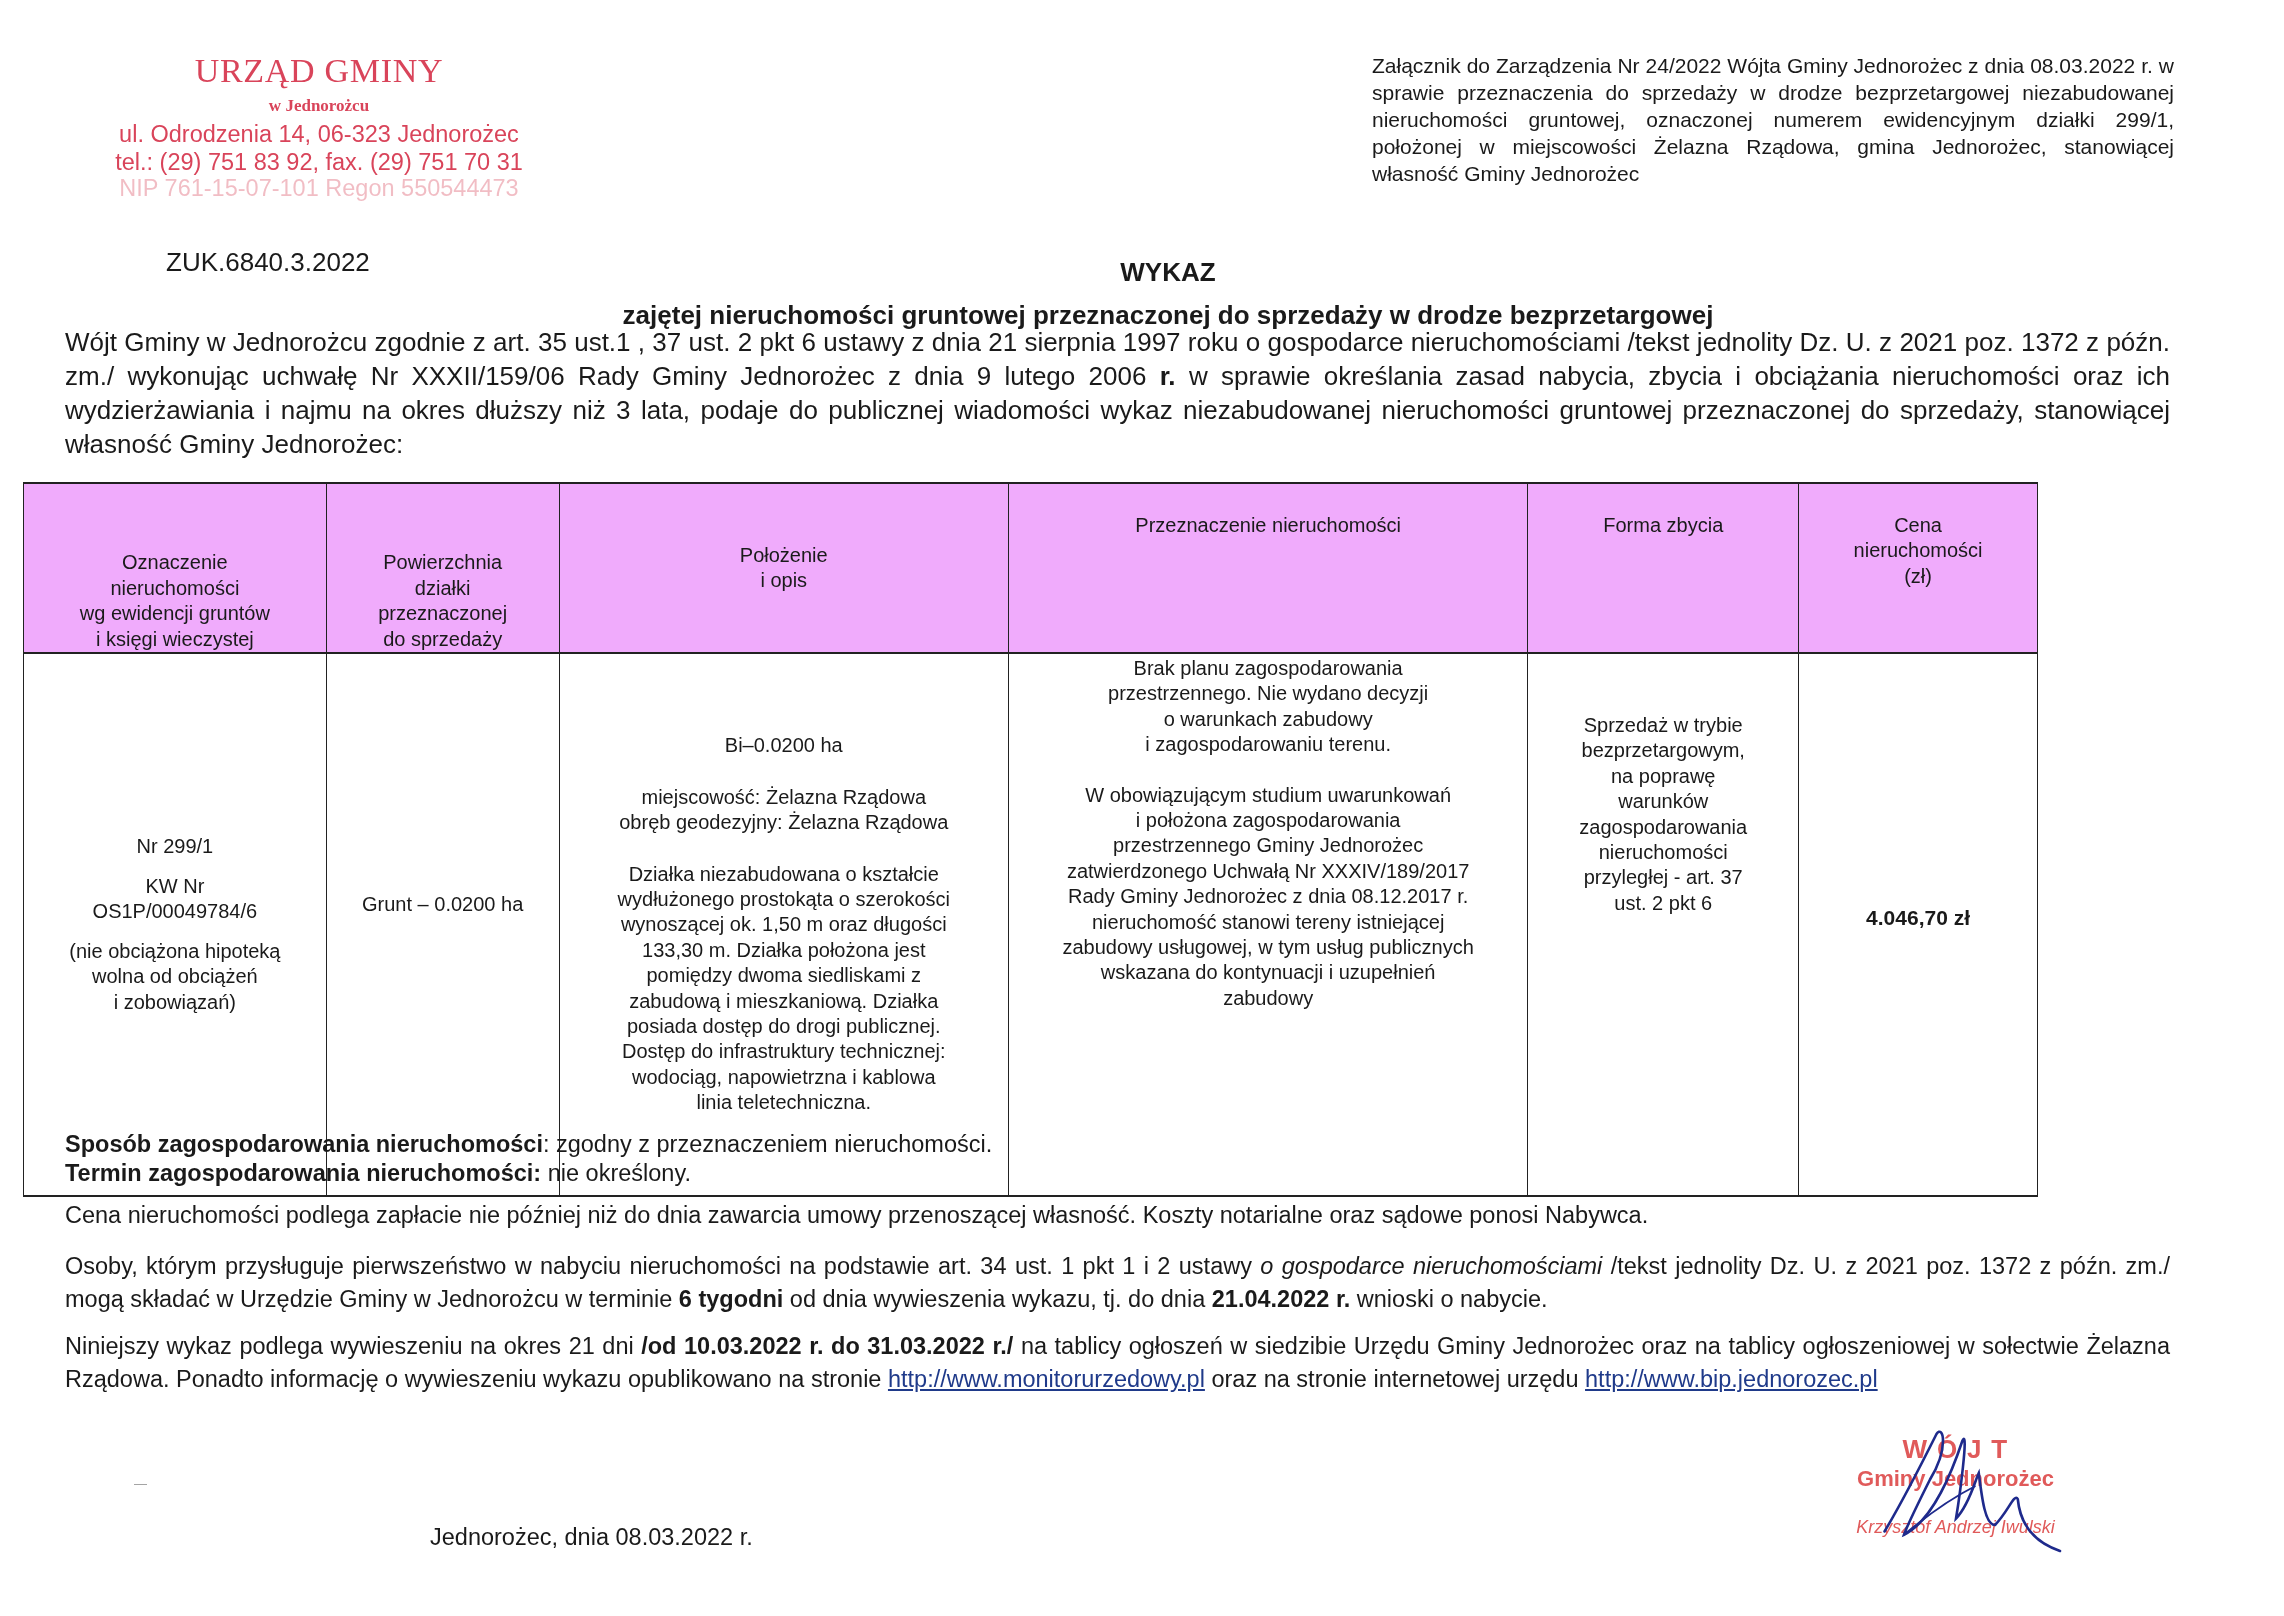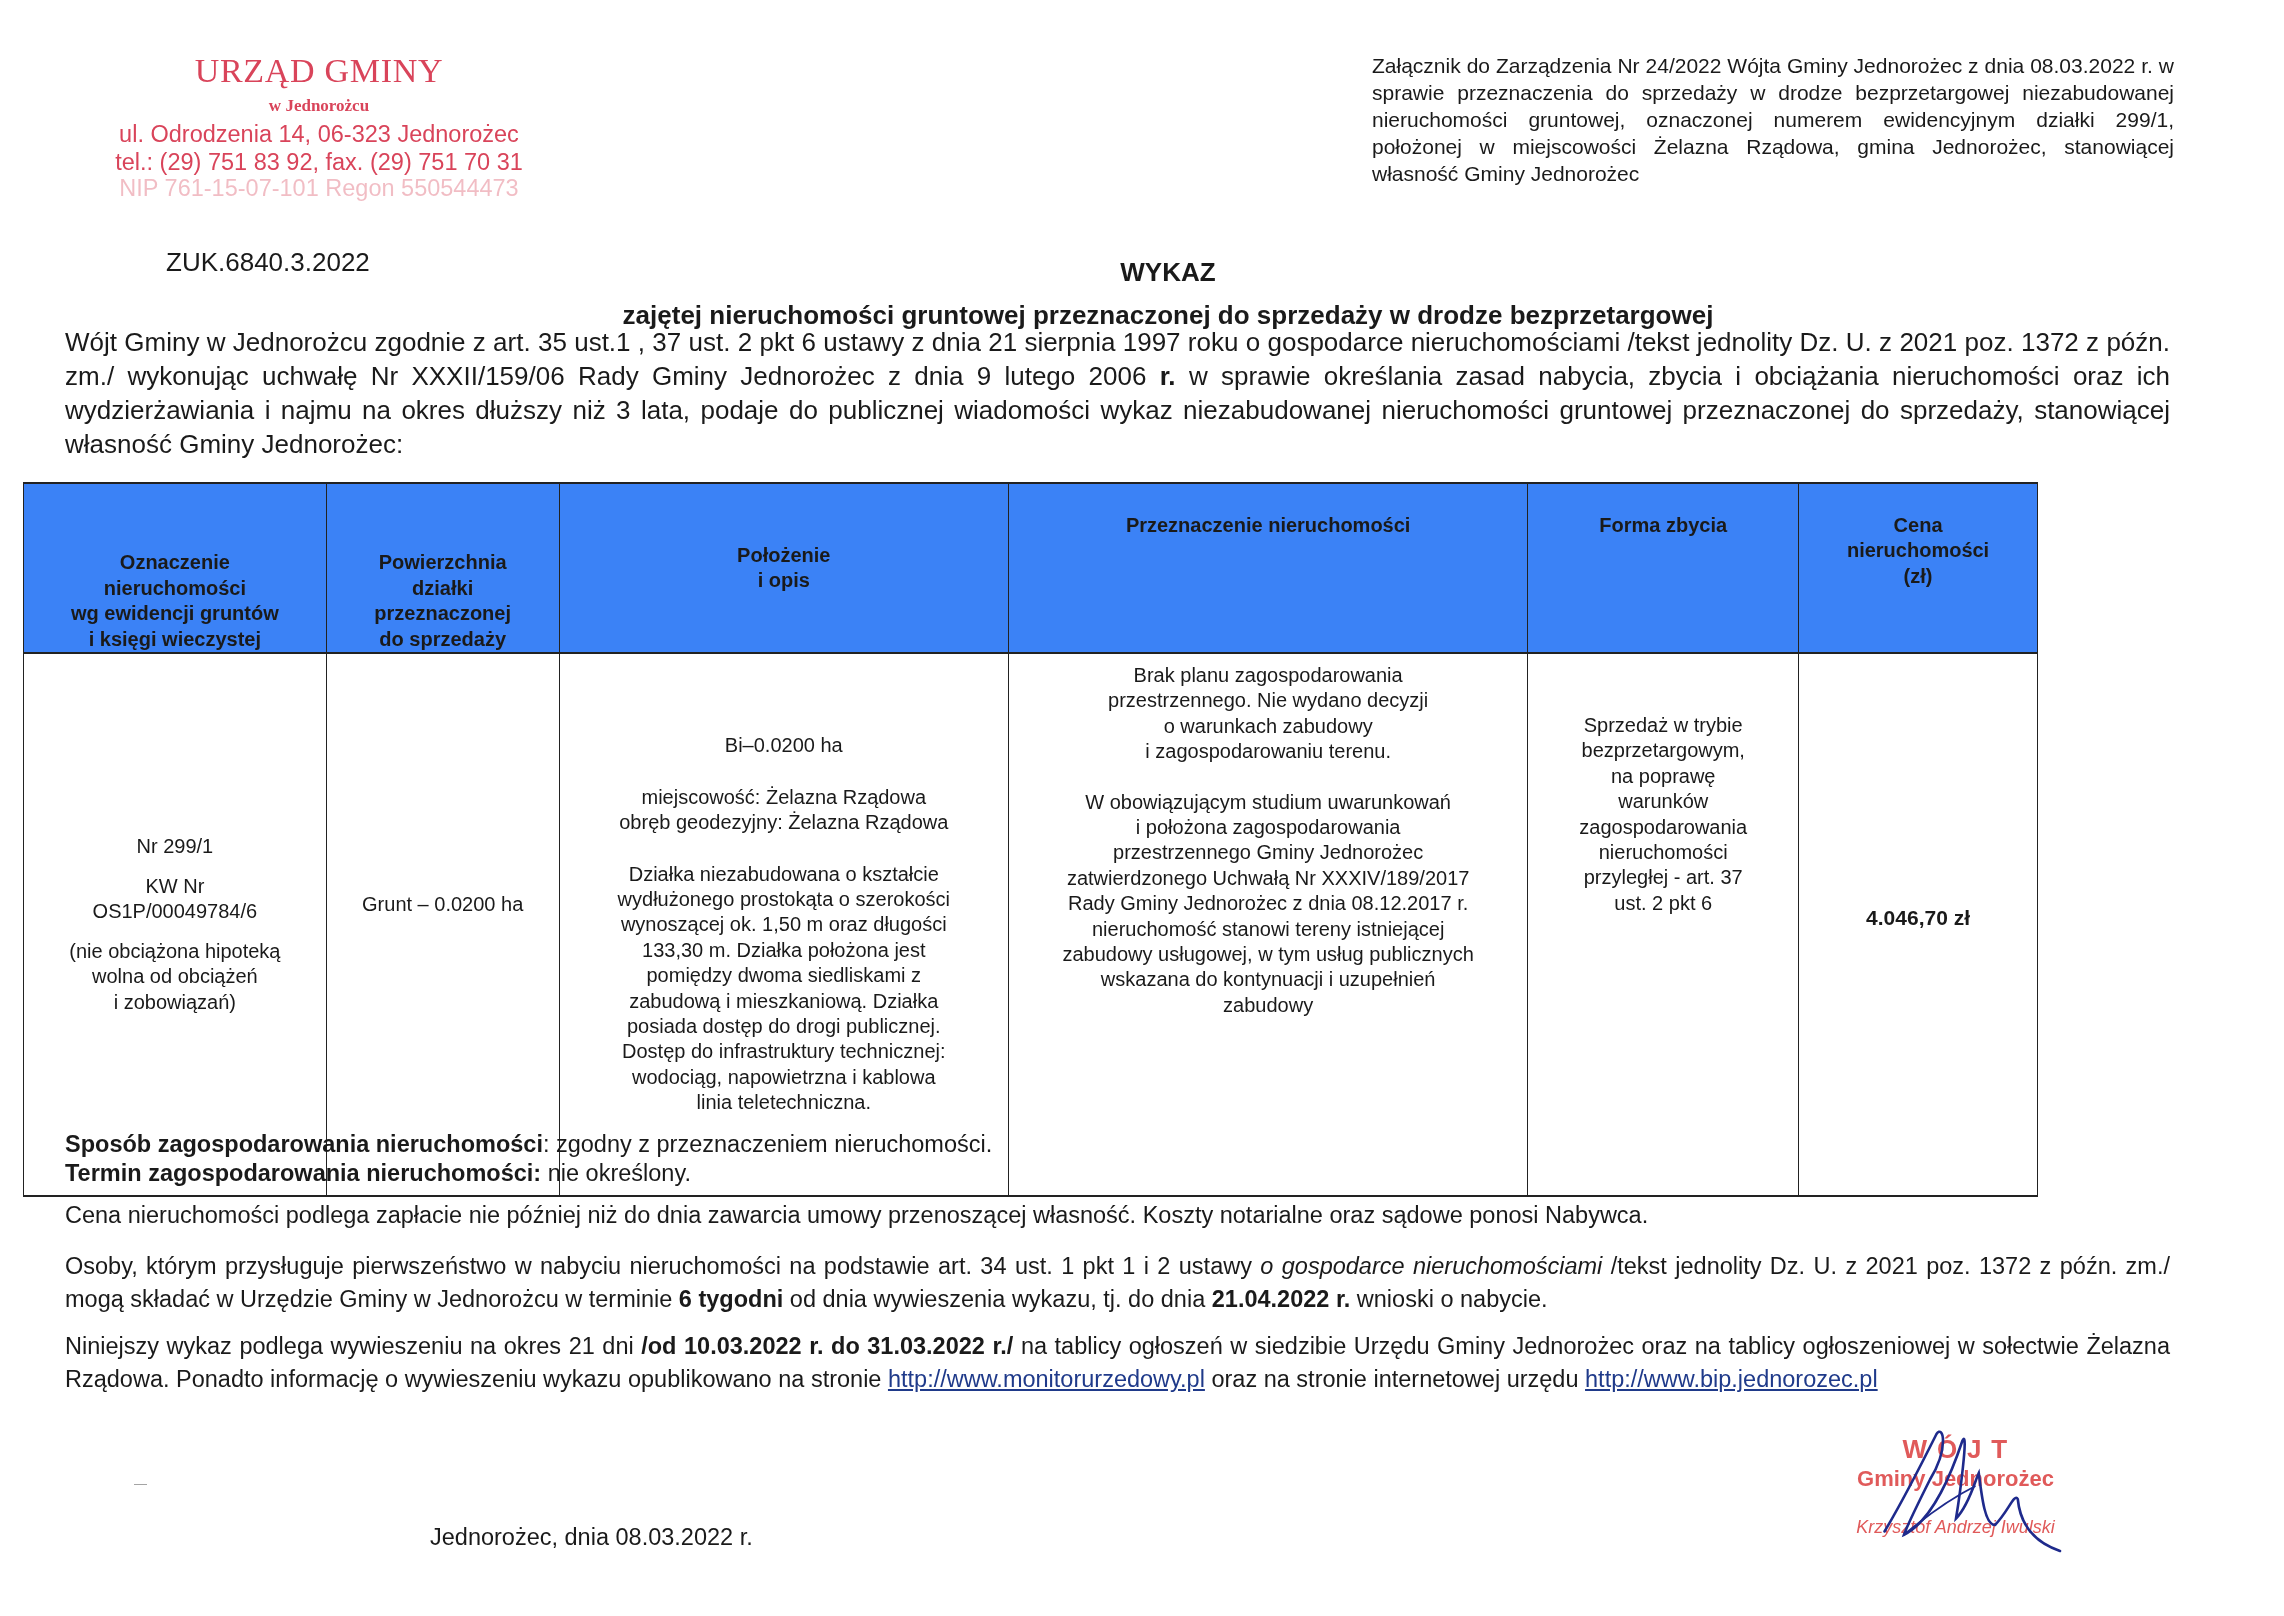--- a/index.html
+++ b/index.html
@@ -20,21 +20,21 @@
   .wykaz { left: 0; width: 2284px; top: 257px; text-align: center; font-weight: bold; font-size: 26px; padding-left: 52px; box-sizing: border-box; }
   .subtitle { left: 0; width: 2284px; top: 292px; text-align: center; font-weight: bold; font-size: 26px; padding-left: 52px; box-sizing: border-box; margin-top: 8px; }
   .intro { left: 65px; top: 325px; width: 2105px; font-size: 26px; line-height: 34px; text-align: justify; }
   .intro b { font-weight: bold; }
 
   table.main {
     position: absolute; left: 23px; top: 482px; width: 2015px;
     border-collapse: collapse; font-size: 20px; line-height: 25.4px;
   }
   table.main th, table.main td { border: 1.3px solid #222; text-align: center; padding: 0 5.2px; }
-  table.main thead th { background: #3b82f6; font-weight: bold; height: 139px; }
+  table.main thead th { background: #f0abfc; font-weight: normal; height: 139px; }
   table.main thead tr { border-top: 2.6px solid #222; border-bottom: 2.6px solid #222; }
   .th-top { vertical-align: top; padding-top: 29px !important; }
   .th-bottom { vertical-align: bottom; }
   .th-mid { vertical-align: middle; }
   table.main tbody td { height: 482px; vertical-align: middle; }
   table.main tbody tr { border-bottom: 2.6px solid #222; }
   .gap { height: 14.3px; }
   .price { font-weight: bold; font-size: 21px; }
 
   .foot { left: 65px; font-size: 23.5px; line-height: 29px; }
@@ -130,21 +130,21 @@
         <div>wydłużonego prostokąta o szerokości</div>
         <div>wynoszącej ok. 1,50 m oraz długości</div>
         <div>133,30 m. Działka położona jest</div>
         <div>pomiędzy dwoma siedliskami z</div>
         <div>zabudową i mieszkaniową. Działka</div>
         <div>posiada dostęp do drogi publicznej.</div>
         <div>Dostęp do infrastruktury technicznej:</div>
         <div>wodociąg, napowietrzna i kablowa</div>
         <div>linia teletechniczna.</div>
       </td>
-      <td style="vertical-align:top; padding-top:9px;">
+      <td style="vertical-align:top; padding-top:2px;">
         <div>Brak planu zagospodarowania</div>
         <div>przestrzennego. Nie wydano decyzji</div>
         <div>o warunkach zabudowy</div>
         <div>i zagospodarowaniu terenu.</div>
         <div class="gap" style="height:25px"></div>
         <div>W obowiązującym studium uwarunkowań</div>
         <div>i położona zagospodarowania</div>
         <div>przestrzennego Gminy Jednorożec</div>
         <div>zatwierdzonego Uchwałą Nr XXXIV/189/2017</div>
         <div>Rady Gminy Jednorożec z dnia 08.12.2017 r.</div>

